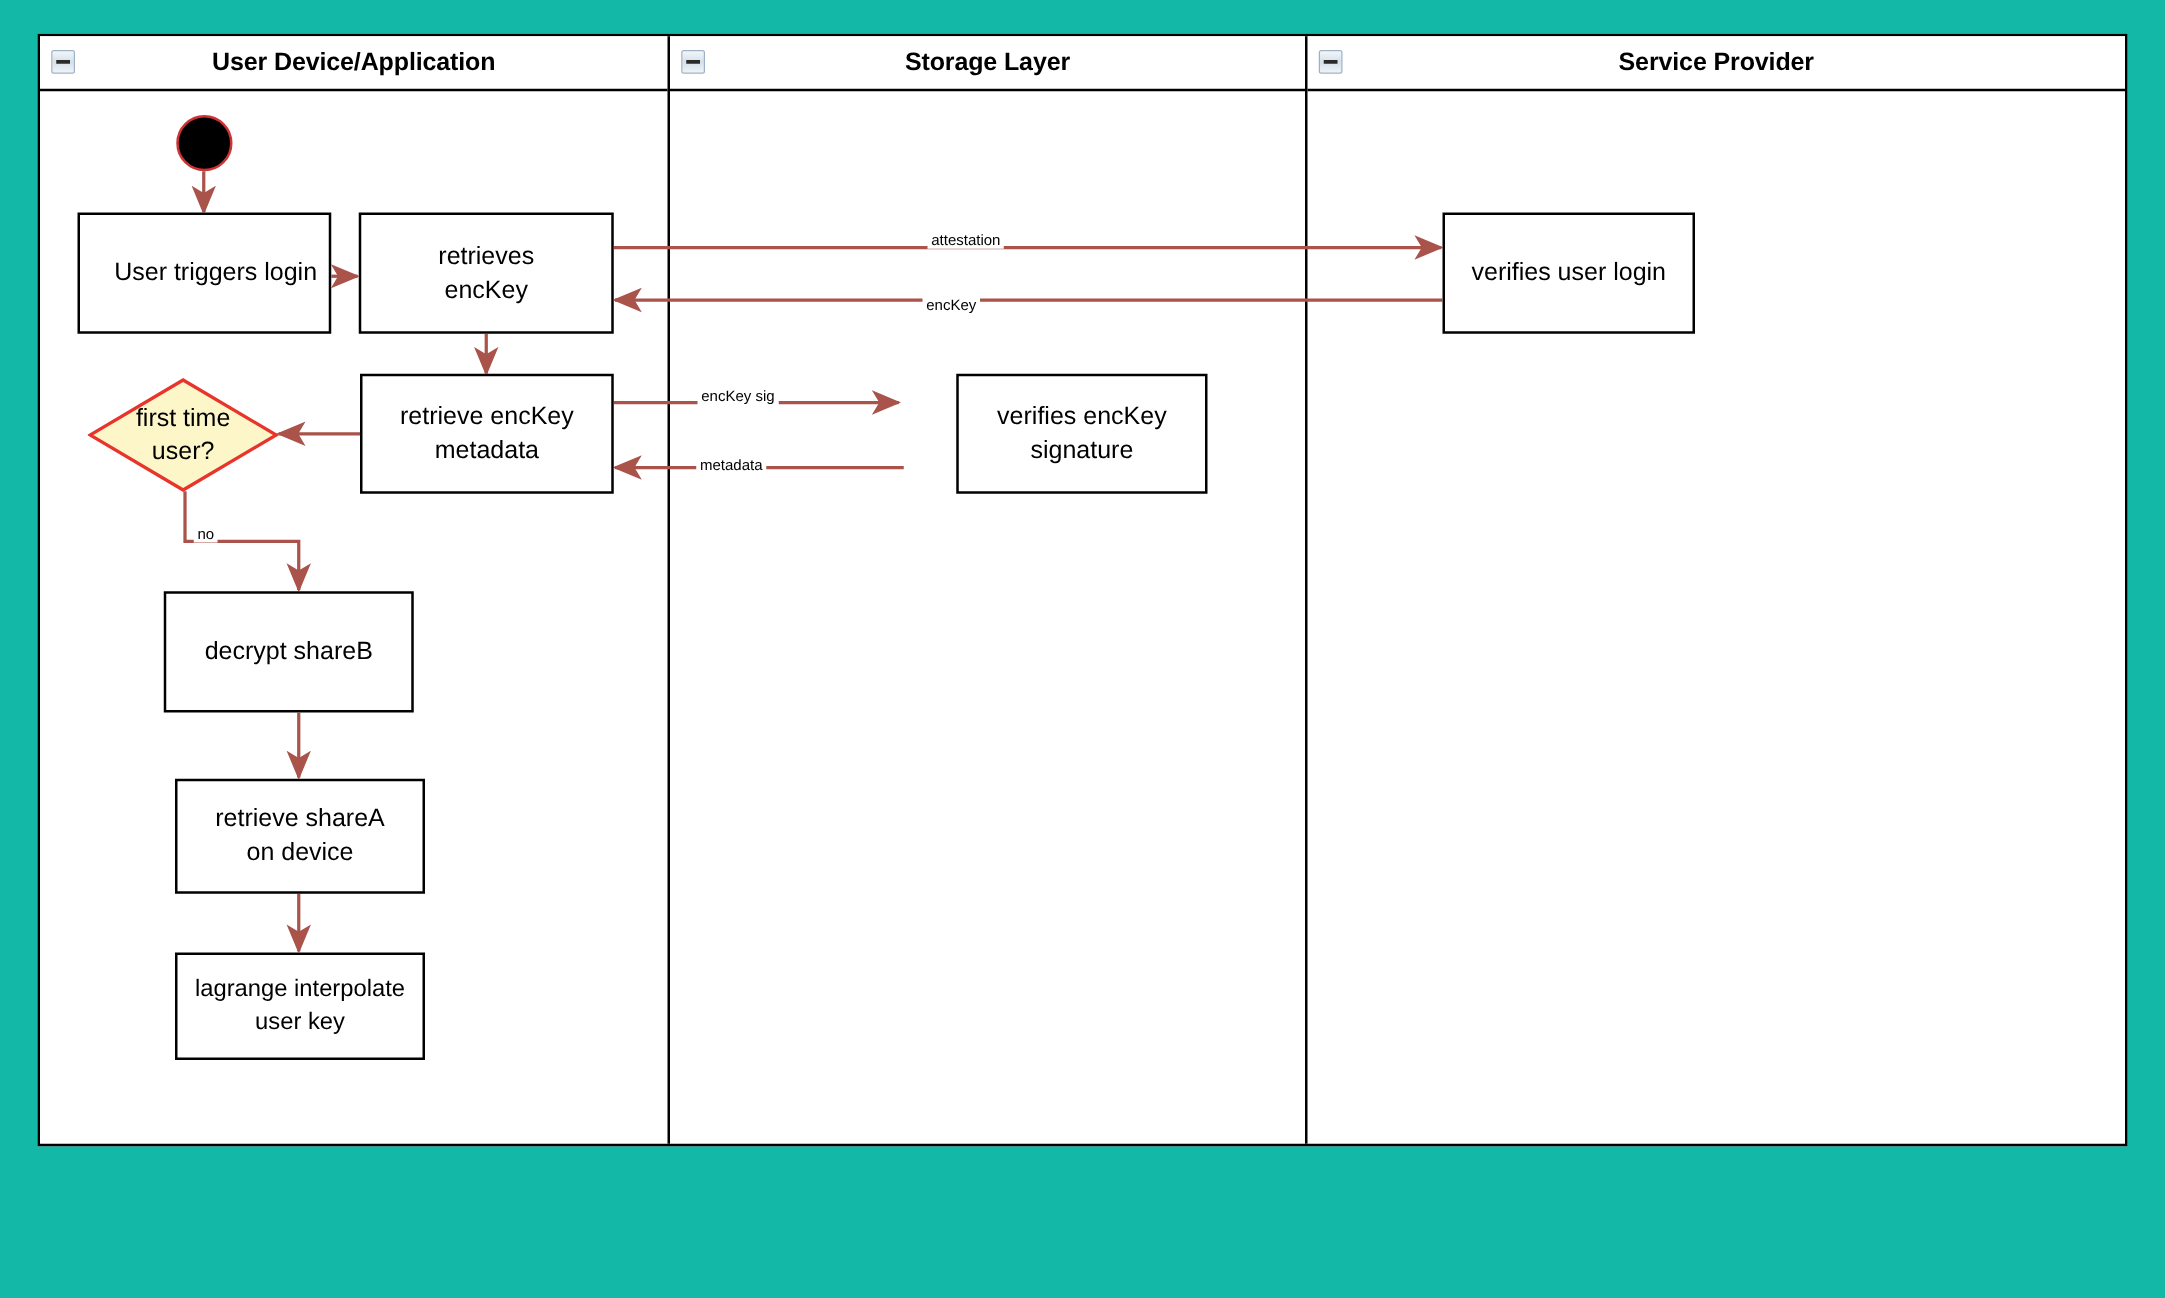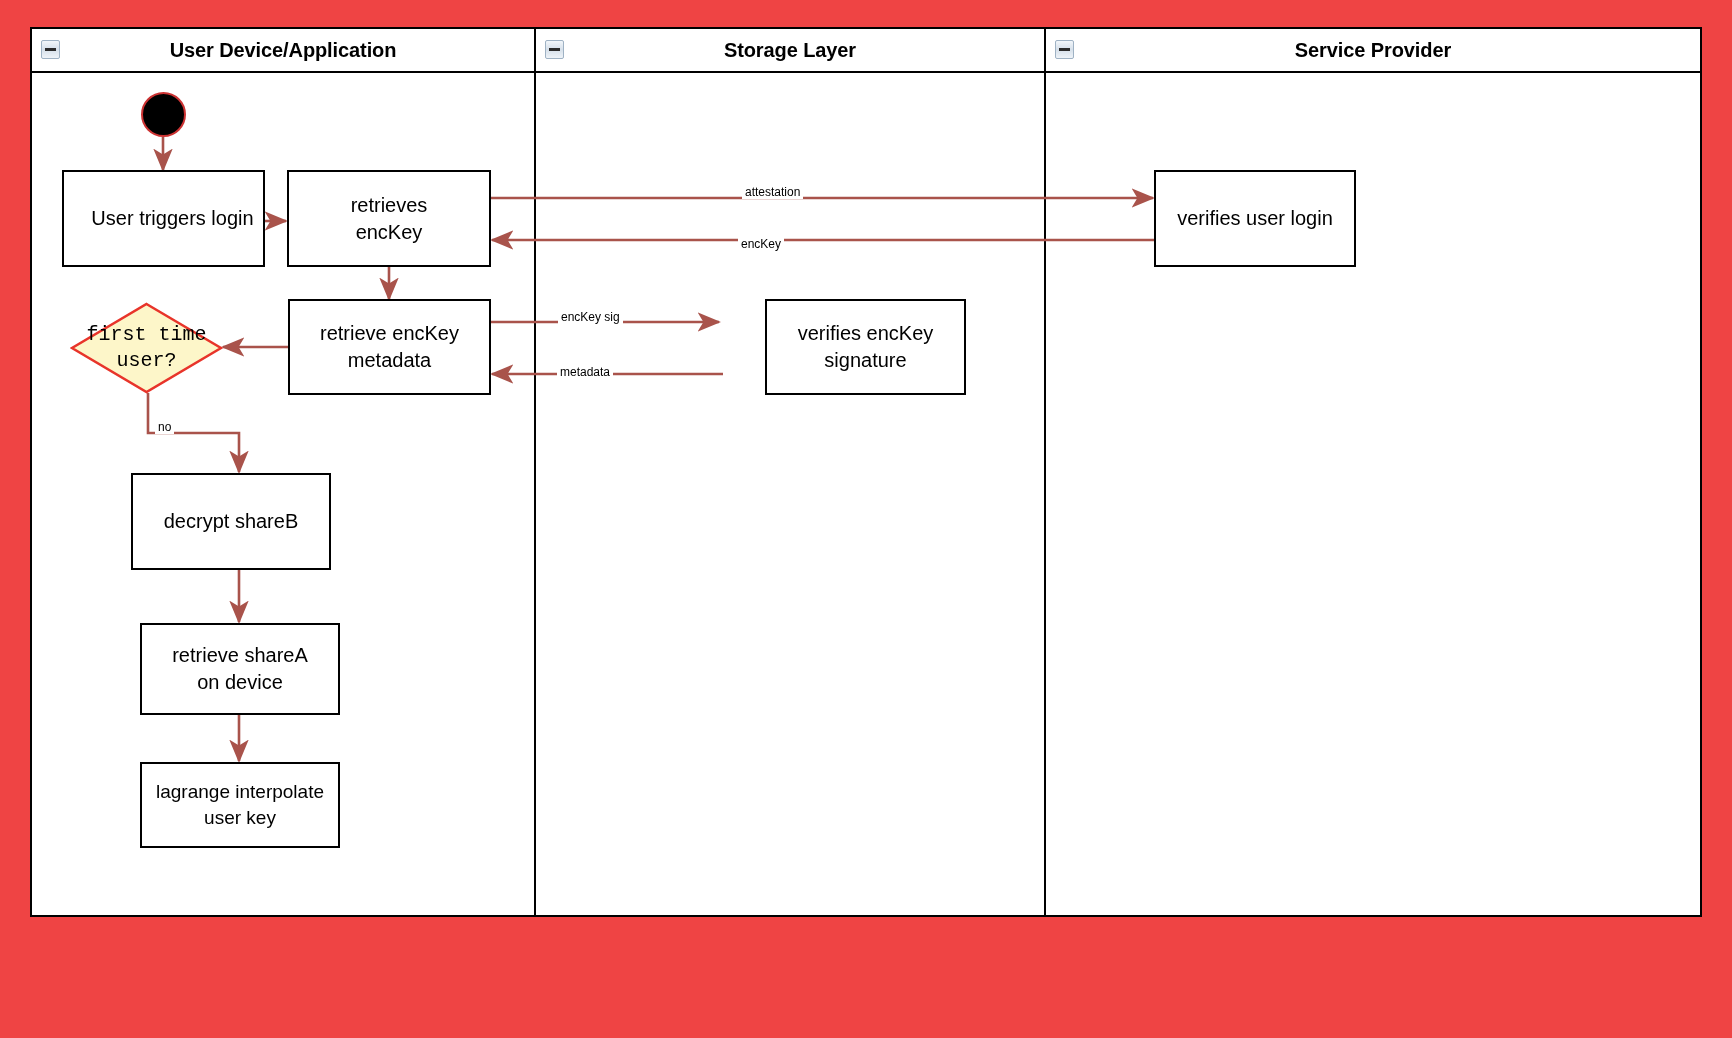--- a/index.html
+++ b/index.html
@@ -5,21 +5,21 @@
   html, body {
     margin: 0;
     padding: 0;
     background: #ffffff;
     font-family: "Liberation Sans", sans-serif;
   }
   #canvas {
     position: relative;
     width: 1732px;
     height: 1038px;
-    background: #ef4444;
+    background: #14b8a6;
     overflow: hidden;
   }
   
   .pool {
     position: absolute;
     left: 30px;
     top: 27px;
     width: 1672px;
     height: 890px;
     border: 2px solid #000000;
@@ -93,21 +93,20 @@
     box-sizing: border-box;
     border-radius: 50%;
     background: #000000;
     border: 2.5px solid #cc3333;
   }
   .decision {
     position: absolute;
     display: flex;
     align-items: center;
     justify-content: center;
-    font-family: Liberation Mono, monospace;
   }
   .decision .dtext {
     position: relative;
     z-index: 2;
     text-align: center;
     font-size: 20px;
     line-height: 1.3;
     color: #000000;
     white-space: pre-line;
     pointer-events: none;

